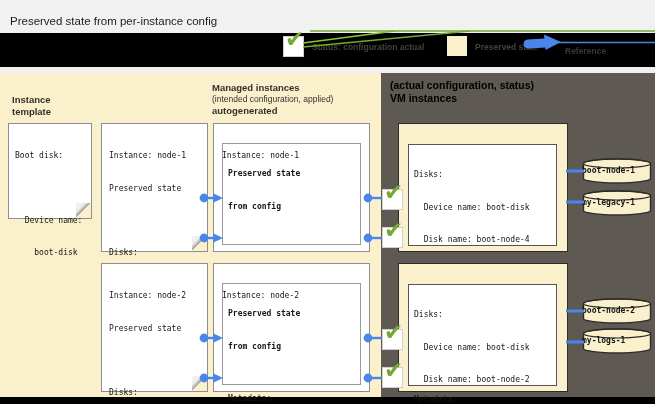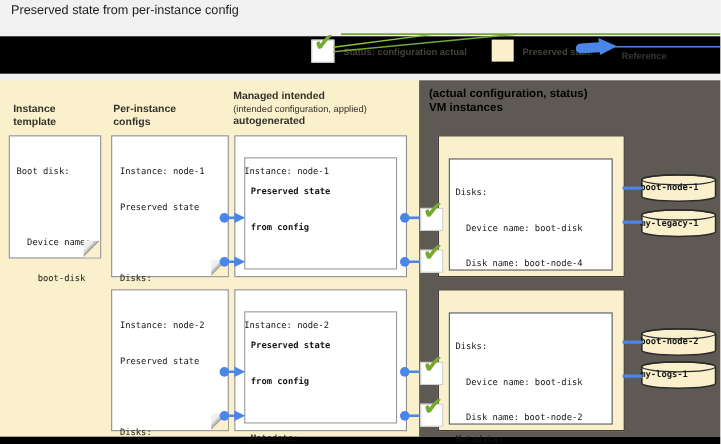--- a/index.html
+++ b/index.html
@@ -1,19 +1,19 @@
 <!DOCTYPE html>
 <html><head>
 <meta charset="utf-8">
 <style>
   html,body{margin:0;padding:0;}
   .canvas{position:relative;width:655px;height:404px;background:#f1f1f1;overflow:hidden;
           font-family:"Liberation Sans",sans-serif;}
 
-  .page-title{position:absolute;left:10px;top:4px;font-size:11.5px;color:#1c1c1c;}
+  .page-title{position:absolute;left:10px;top:15px;font-size:11.5px;color:#1c1c1c;}
 
   .band{position:absolute;left:0;top:33px;width:655px;height:34px;background:#000;}
   .panel-left{position:absolute;left:0;top:73px;width:381px;height:324px;background:#faf0cb;}
   .panel-right{position:absolute;left:381px;top:73px;width:274px;height:324px;background:#5e5953;}
   .bottom-strip{position:absolute;left:0;top:397px;width:655px;height:7px;background:#000;}
 
   .col-h{position:absolute;font-size:9.5px;font-weight:bold;color:#33312a;line-height:11.5px;}
   .col-h span{display:block;}
   #h1{left:12px;top:94px;}
   #h2{left:103px;top:94px;}
@@ -24,21 +24,21 @@
   .mono{font-family:"DejaVu Sans Mono",monospace;font-size:8px;line-height:10.7px;
         color:#151515;white-space:pre;}
   .ln{min-height:10.7px;white-space:pre;}
   .b{font-weight:bold;}
   .blue{color:#3333cc;font-weight:bold;}
 
   .docbox{position:absolute;background:#fff;border:1px solid #8e8e8e;box-sizing:border-box;}
   .fold::after{content:"";position:absolute;right:0;bottom:0;width:15px;height:15px;
       background:linear-gradient(135deg,#f2f2f2 8%,#ededed 30%,#9f9f9f 47%,#faf0cb 50%);}
 
-  #tpl-box{left:8px;top:123px;width:84px;height:112px;padding:6px 4px 0 6px;}
+  #tpl-box{left:8px;top:123px;width:84px;height:96px;padding:6px 4px 0 6px;}
 
   #cfg1{left:101px;top:123px;width:107px;height:129px;padding:6px 0 0 7px;}
   #cfg2{left:101px;top:263px;width:107px;height:129px;padding:6px 0 0 7px;}
 
   #mng1{left:213px;top:123px;width:157px;height:129px;}
   #mng2{left:213px;top:263px;width:157px;height:129px;}
   .mng-title{padding:6px 0 0 8px;}
   .mng-inner{position:absolute;left:8px;top:19px;width:139px;height:102px;
              border:1px solid #9a9a9a;box-sizing:border-box;padding:4px 0 0 5px;}
 
@@ -93,26 +93,22 @@
   <span class="legend-label" id="lg-l3">Reference</span>
 
   <div class="panel-left"></div>
   <div class="panel-right"></div>
   <div class="bottom-strip"></div>
 
   <div class="col-h" id="h1">
     <span>Instance</span>
     <span>template</span>
   </div>
-  <div class="col-h" id="h2">
-    <span>Per-instance</span>
-    <span>configs</span>
-  </div>
   <div class="col-h" id="h3">
-    <span>Managed intended</span>
+    <span>Managed instances</span>
     <span class="h-normal">(intended configuration, applied)</span>
     <span>autogenerated</span>
   </div>
   <div class="col-h" id="h4">
     <span>(actual configuration, status)</span>
     <span>VM instances</span>
   </div>
 
   <div class="docbox fold mono" id="tpl-box">
     <div class="ln">Boot disk:</div>

